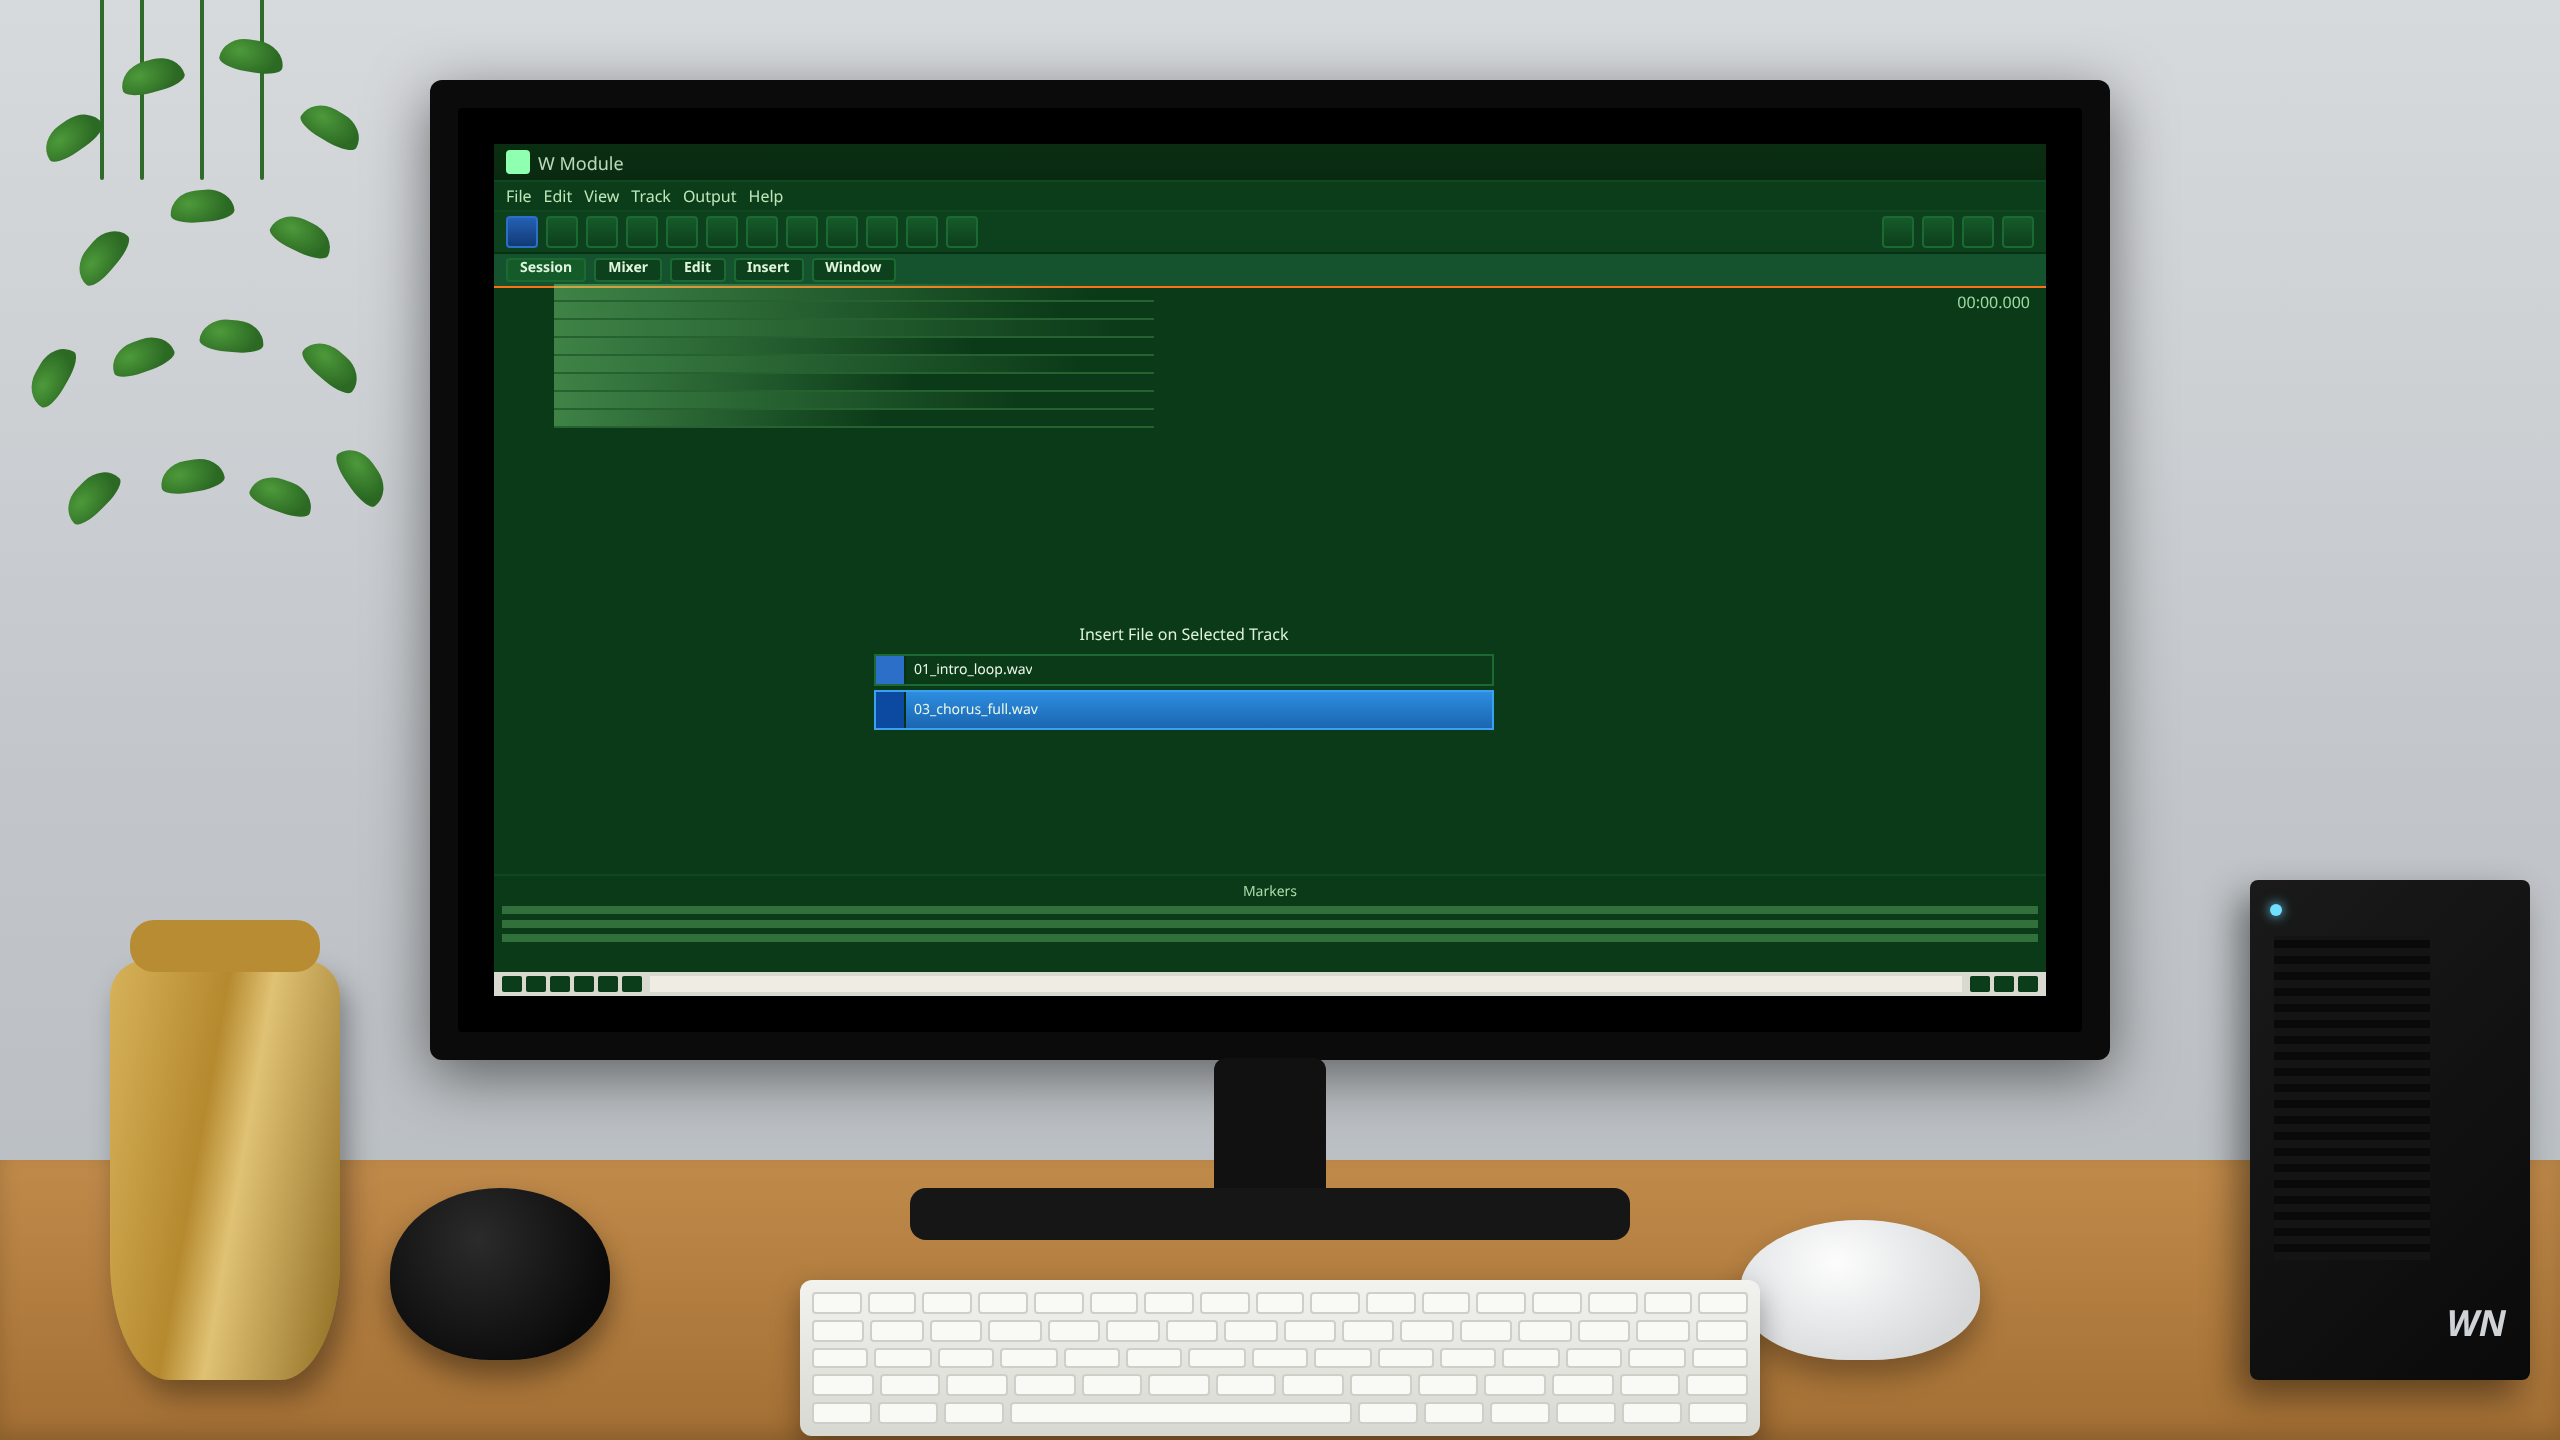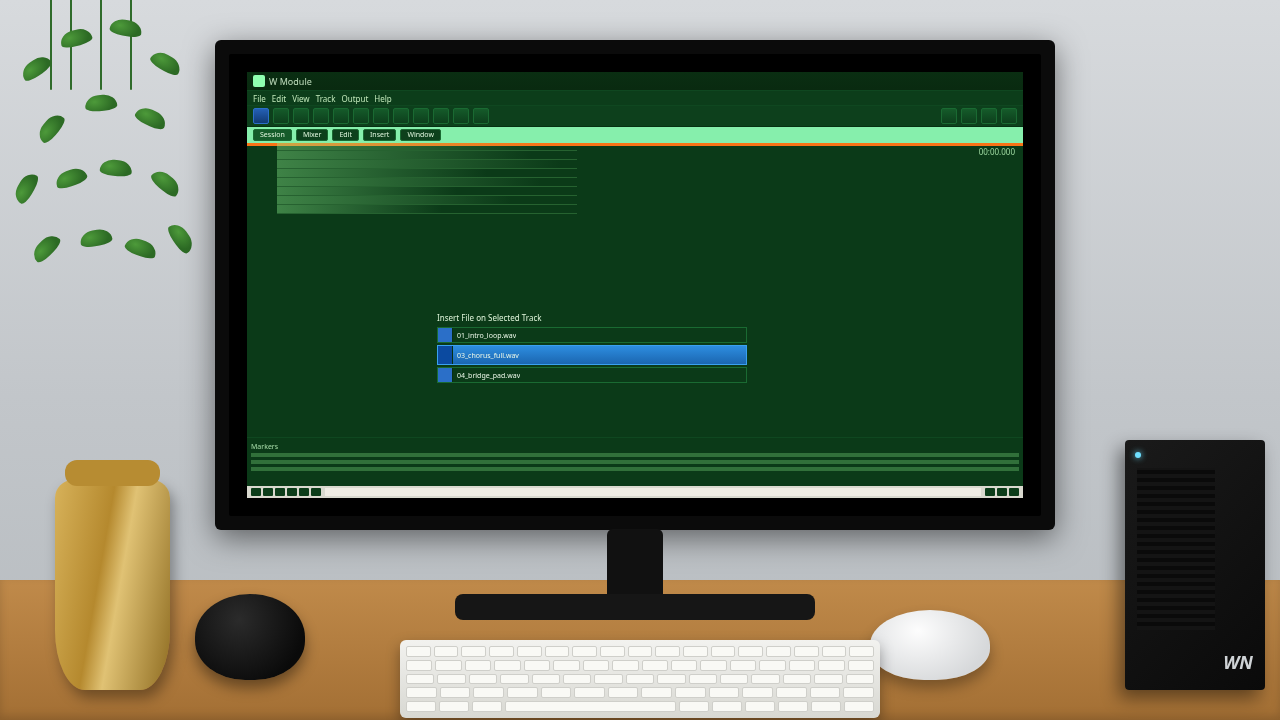--- a/index.html
+++ b/index.html
@@ -1,34 +1,34 @@
 <!DOCTYPE html>
 <html><head>
 <meta charset="utf-8">
 <style>
   html,body{margin:0;padding:0;width:1280px;height:720px;overflow:hidden;font-family:system-ui,Segoe UI,sans-serif;background:#c9cdd1;}
   .scene{position:relative;width:1280px;height:720px;background:linear-gradient(180deg,#d7dadd 0%,#c2c6ca 55%,#b6bbbf 100%);}
   .desk{position:absolute;left:0;right:0;bottom:0;height:140px;background:linear-gradient(180deg,#c08a4a 0%,#a36f34 100%);box-shadow:0 -4px 10px rgba(0,0,0,.15) inset;}
   
   .monitor{position:absolute;left:215px;top:40px;width:840px;height:490px;background:#0b0b0b;border-radius:6px;box-shadow:0 8px 30px rgba(0,0,0,.5);}
-  .bezel{position:absolute;inset:14px;background:#000;border-radius:2px;}
+  .bezel{position:absolute;inset:14px;background:#000;border-radius:2px;text-align:center;}
   .brand{position:absolute;left:50%;bottom:-22px;transform:translateX(-50%);color:#cfd3d6;font-weight:700;font-size:14px;letter-spacing:1px;}
   .stand-neck{position:absolute;left:50%;transform:translateX(-50%);bottom:-65px;width:56px;height:66px;background:#111;border-radius:6px 6px 0 0;}
   .stand-base{position:absolute;left:50%;transform:translateX(-50%);bottom:-90px;width:360px;height:26px;background:#161616;border-radius:8px;}
   
   .screen{position:absolute;inset:18px;background:#0b3a18;overflow:hidden;}
   .titlebar{height:18px;background:linear-gradient(#0a2e12,#092a10);border-bottom:1px solid #0f4720;display:flex;align-items:center;padding:0 6px;}
   .titlebar .logo{width:12px;height:12px;background:#8fffb0;border-radius:2px;margin-right:4px;}
   .titlebar .title{color:#cfeccc;font-size:9px;opacity:.9;}
   .menubar{height:14px;background:#0c3d1a;display:flex;gap:6px;padding:0 6px;align-items:center;}
   .menubar span{color:#bfe6b8;font-size:8px;}
   .toolbar{height:20px;background:#0d401c;border-top:1px solid #0f4720;border-bottom:1px solid #063012;display:flex;align-items:center;gap:4px;padding:0 6px;}
   .tbtn{width:14px;height:14px;background:linear-gradient(#155b2a,#0d3f1c);border:1px solid #1a6a32;border-radius:2px;}
   .tbtn.accent{background:linear-gradient(#2460b5,#113a74);border-color:#2b6fc8;}
-  .ribbon{height:16px;background:#86efac;border-bottom:3px solid #f97316;display:flex;gap:4px;padding:0 6px;align-items:center;}
+  .ribbon{height:16px;background:#14532d;border-bottom:1px solid #f97316;display:flex;gap:4px;padding:0 6px;align-items:center;font-weight:bold;}
   .chip{height:10px;padding:0 6px;font-size:7px;color:#dff5dc;background:#155b2a;border:1px solid #1a6a32;border-radius:2px;line-height:10px;}
   .chip.alt{background:#0d401c;}
   .work{position:absolute;top:70px;left:0;right:0;bottom:60px;}
   .tracks{position:absolute;top:0;left:30px;width:300px;}
   .track-row{height:8px;border-bottom:1px solid rgba(120,220,120,.25);}
   .track-row .fill{height:100%;background:linear-gradient(90deg,rgba(140,240,140,.4),rgba(140,240,140,0));}
   .right-meta{position:absolute;top:4px;right:8px;color:#9ed9a0;font-size:8px;}
   .pop{position:absolute;left:190px;top:170px;width:310px;}
   .pop .hdr{color:#ddf3d8;font-size:8px;margin-bottom:4px;}
   .pop .row{height:14px;border:1px solid #1a6a32;margin-bottom:2px;display:flex;align-items:center;}
@@ -171,24 +171,20 @@
           <div class="pop">
             <div class="hdr">Insert File on Selected Track</div>
             <div class="row">
                 <div class="ico"></div>
                 <span class="txt">01_intro_loop.wav</span>
               </div>
             <div class="row sel">
                 <div class="ico" style="background:#0b4aa0"></div>
                 <span class="txt">03_chorus_full.wav</span>
               </div>
-            <div class="row">
-                <div class="ico"></div>
-                <span class="txt">04_bridge_pad.wav</span>
-              </div>
           </div>
         </div>
 
         <div class="lower">
           <div class="col">
             <span class="lbl">Markers</span>
             <div class="ln"></div>
               <div class="ln"></div>
               <div class="ln"></div>
           </div>

